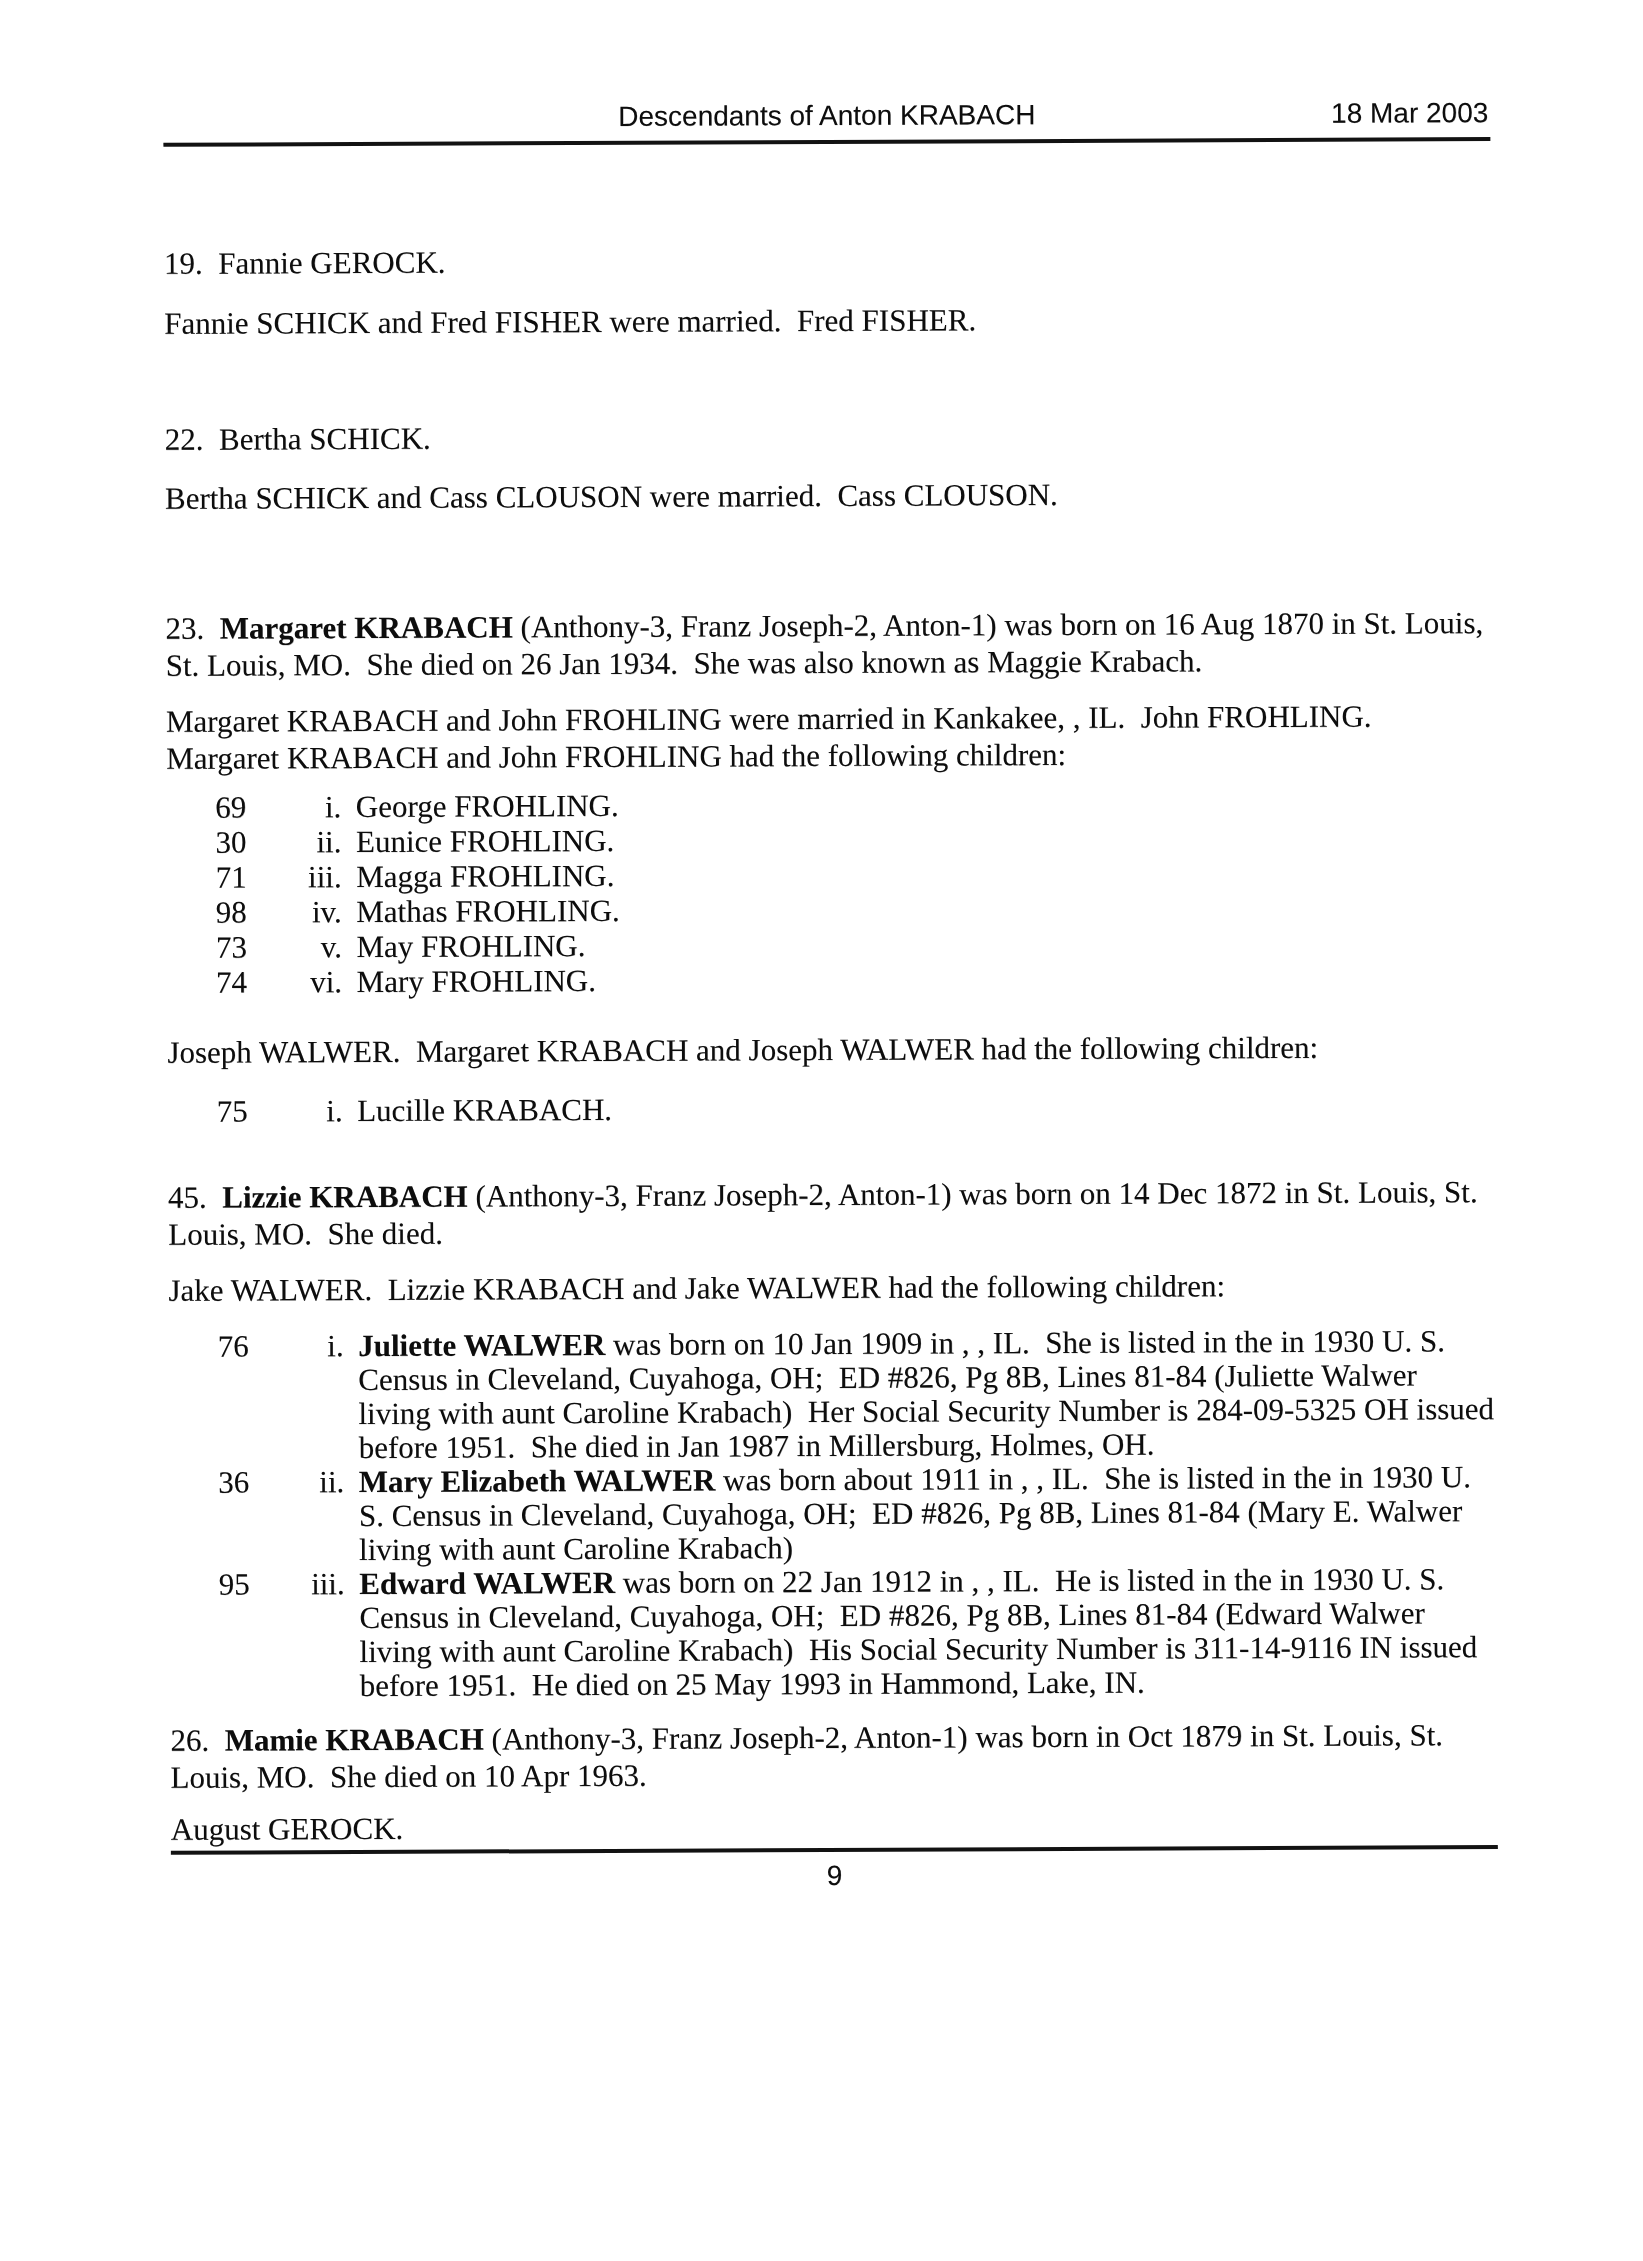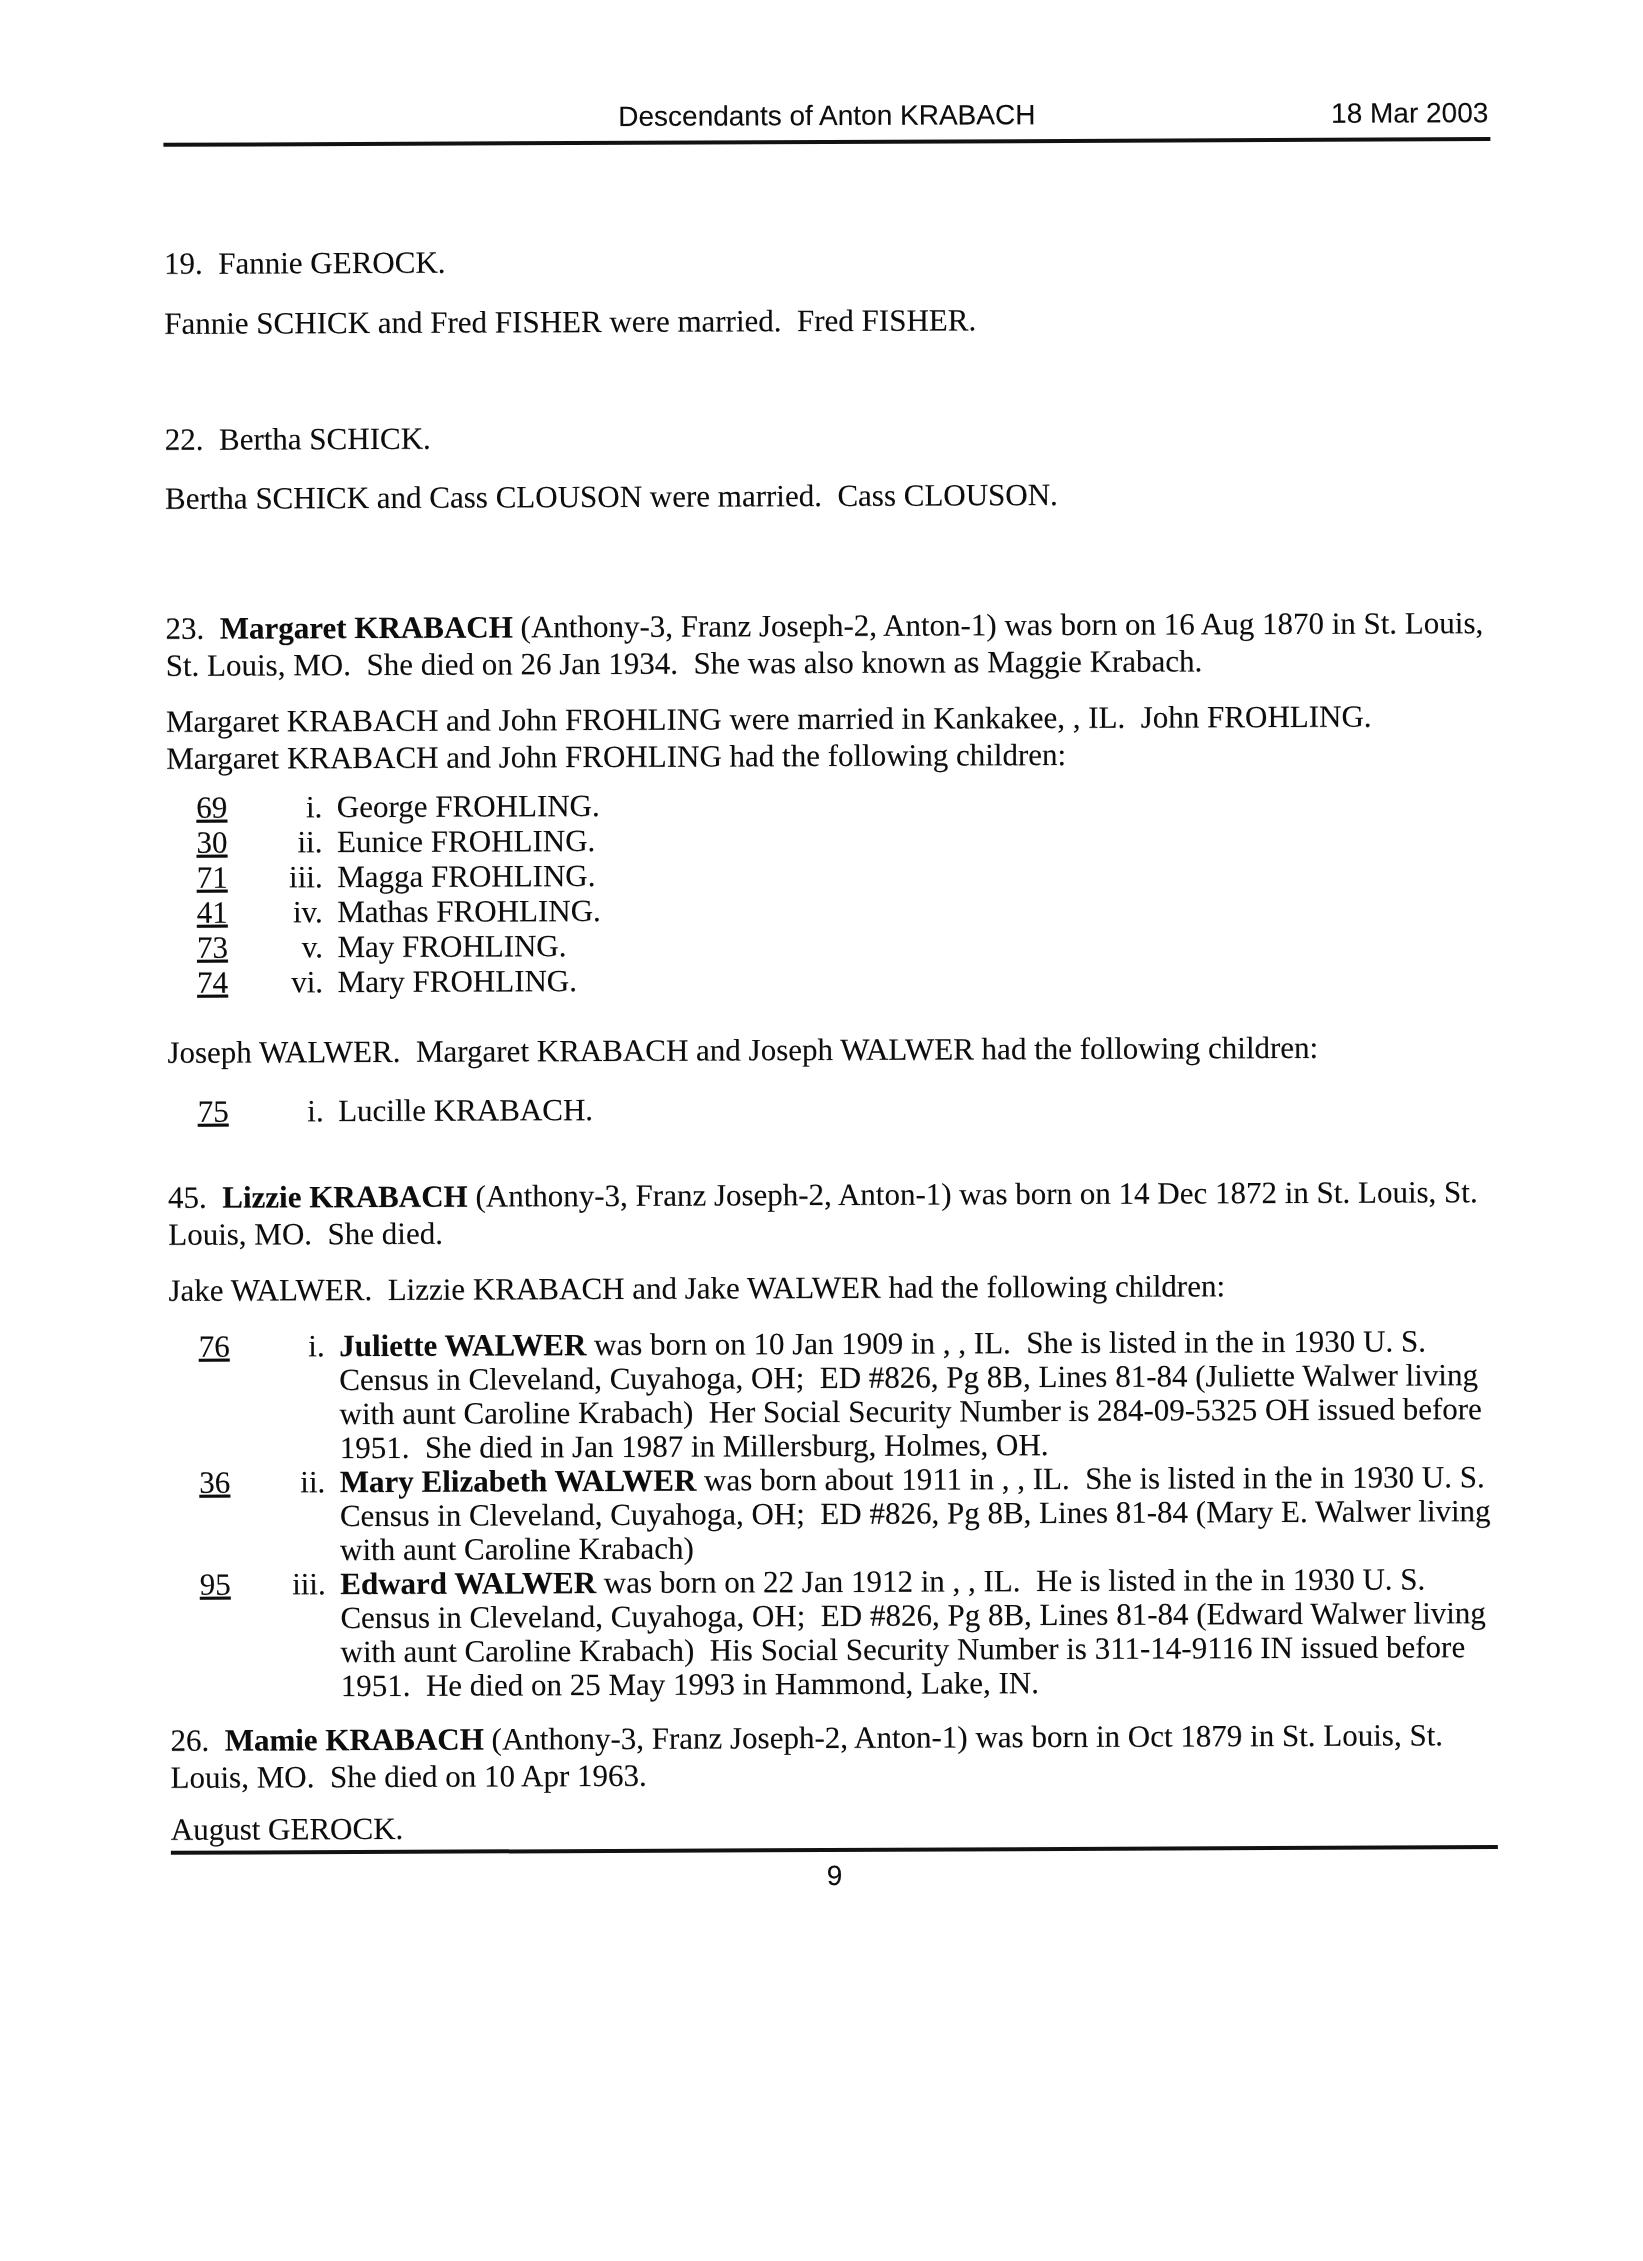--- a/index.html
+++ b/index.html
@@ -17,21 +17,21 @@
   }
   .sans{font-family:"Liberation Sans","DejaVu Sans",sans-serif;}
   .hdr{position:relative;height:39px;font-size:28px;line-height:37px;}
   .hdr-title{position:absolute;left:50%;transform:translateX(-50%);top:0;}
   .hdr-date{position:absolute;right:2px;top:0;}
   .rule{height:4px;background:#121212;margin-top:4px;}
   .frule{height:4px;background:#121212;margin-top:3.2px;}
   p{margin:0;white-space:pre-wrap;}
   .b{font-weight:bold;}
   .crow{display:flex;align-items:flex-start;}
-  .cid{flex:0 0 53px;margin-left:30px;text-decoration:underline;}
+  .cid{flex:0 0 53px;margin-left:49px;}
   .croman{flex:0 0 73px;text-align:right;}
   .ctext{flex:1;margin-left:14.5px;white-space:pre-wrap;}
   .list1 .crow{line-height:35px;}
   .list2 .crow{line-height:34px;}
   #s19h{margin-top:98px;}
   #s19p{margin-top:22.6px;}
   #s22h{margin-top:79px;}
   #s22p{margin-top:22.6px;}
   #s23h{margin-top:93px;}
   #s23p1{margin-top:19.3px;}
@@ -76,21 +76,21 @@
         <span class="cid">30</span>
         <span class="croman">ii.</span>
         <span class="ctext">Eunice FROHLING.</span>
       </div>
       <div class="crow">
         <span class="cid">71</span>
         <span class="croman">iii.</span>
         <span class="ctext">Magga FROHLING.</span>
       </div>
       <div class="crow">
-        <span class="cid">41</span>
+        <span class="cid">98</span>
         <span class="croman">iv.</span>
         <span class="ctext">Mathas FROHLING.</span>
       </div>
       <div class="crow">
         <span class="cid">73</span>
         <span class="croman">v.</span>
         <span class="ctext">May FROHLING.</span>
       </div>
       <div class="crow">
         <span class="cid">74</span>

